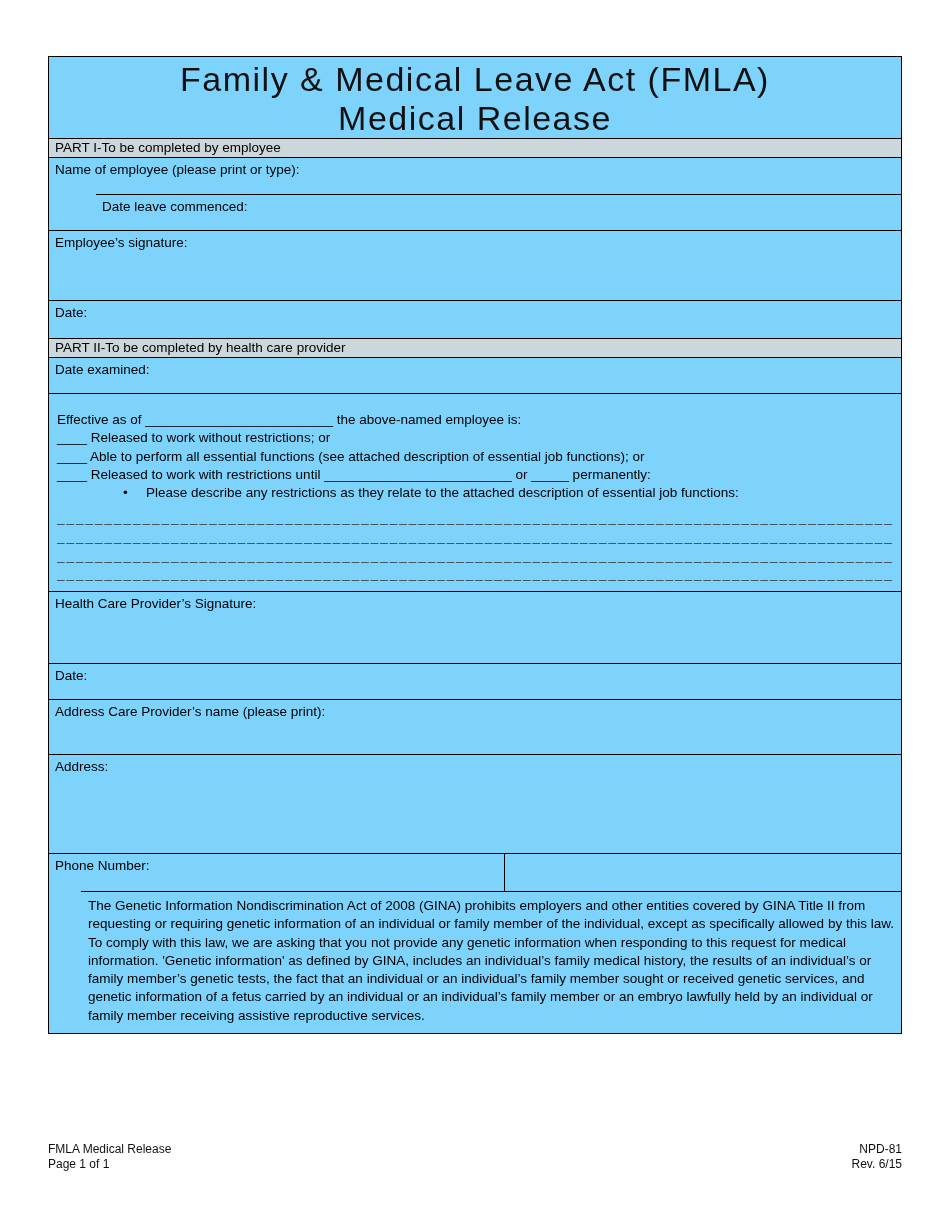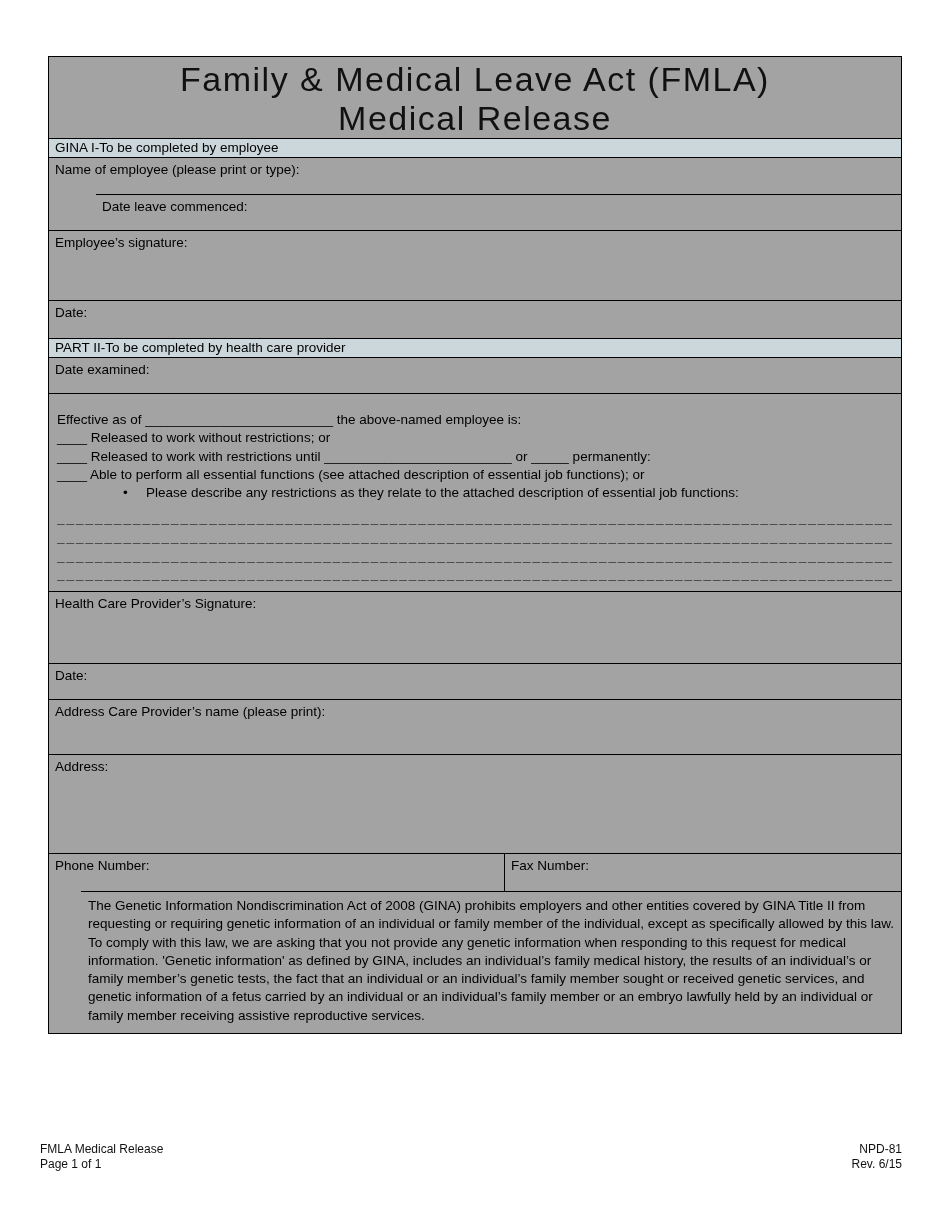--- a/index.html
+++ b/index.html
@@ -10,21 +10,21 @@
     font-family: "Liberation Sans", sans-serif;
     color: #000;
   }
   .page { position: absolute; inset: 0; background: #fff; }
 
   .tbl {
     position: absolute;
     left: 48px; top: 56px;
     width: 854px;
     border: 1px solid #000;
-    background: #a3a3a3;
+    background: #7dd3fc;
   }
   .row { border-top: 1px solid #000; position: relative; }
   .row:first-child { border-top: none; }
 
   
   .r-title { height: 81px; text-align: center; padding-top: 3px; }
   .t-line {
     font-size: 34px;
     line-height: 39px;
     letter-spacing: 1.5px;
@@ -78,42 +78,42 @@
     font-size: 13.5px;
   }
   .dashes .dash-line:first-child { margin-top: 0; }
 
   
   .r-gina { padding: 5px 7px 8px 7px; font-size: 13.5px; line-height: 18.3px; text-align: left; margin-left: 32px; }
 
   
   .footer {
     position: absolute;
-    left: 40px; right: 48px; top: 1142px;
+    left: 48px; right: 48px; top: 1142px;
     display: flex;
     justify-content: space-between;
     font-size: 12px;
     line-height: 15px;
     color: #111;
   }
   .footer .right { text-align: right; }
 </style>
 </head>
 <body>
 
 <div class="page">
 
   <div class="tbl">
 
     <div class="row r-title">
       <div class="t-line">Family &amp; Medical Leave Act (FMLA)</div>
       <div class="t-line">Medical Release</div>
     </div>
 
-    <div class="row r-bar">GINA I-To be completed by employee</div>
+    <div class="row r-bar">PART I-To be completed by employee</div>
 
     <div class="row fieldrow r-name">
       <span class="lbl">Name of employee (please print or type):</span>
     </div>
 
     <div class="row fieldrow r-dlc">
       <span class="lbl">Date leave commenced:</span>
     </div>
 
     <div class="row fieldrow r-esig">
@@ -126,22 +126,22 @@
 
     <div class="row r-bar">PART II-To be completed by health care provider</div>
 
     <div class="row fieldrow r-dexam">
       <span class="lbl">Date examined:</span>
     </div>
 
     <div class="row r-eff">
       <div class="eff-line">Effective as of _________________________ the above-named employee is:</div>
       <div class="eff-line">____ Released to work without restrictions; or</div>
+      <div class="eff-line">____ Able to perform all essential functions (see attached description of essential job functions); or</div>
       <div class="eff-line">____ Released to work with restrictions until _________________________ or _____ permanently:</div>
-      <div class="eff-line">____ Able to perform all essential functions (see attached description of essential job functions); or</div>
       <div class="eff-bullet">
         <span class="bullet">•</span>
         <span>Please describe any restrictions as they relate to the attached description of essential job functions:</span>
       </div>
       <div class="dashes">
         <div class="dash-line">____________________________________________________________________________________________________________</div>
         <div class="dash-line">____________________________________________________________________________________________________________</div>
         <div class="dash-line">____________________________________________________________________________________________________________</div>
         <div class="dash-line">____________________________________________________________________________________________________________</div>
       </div>
@@ -161,23 +161,20 @@
 
 
     <div class="row fieldrow r-addr">
       <span class="lbl">Address:</span>
     </div>
 
     <div class="row fieldrow r-pf">
       <div class="cell-phone">
         <span class="lbl">Phone Number:</span>
       </div>
-      <div class="cell-fax">
-        <span class="lbl">Fax Number:</span>
-      </div>
     </div>
 
 
     <div class="row r-gina">The Genetic Information Nondiscrimination Act of 2008 (GINA) prohibits employers and other entities covered by GINA Title II from requesting or requiring genetic information of an individual or family member of the individual, except as specifically allowed by this law. To comply with this law, we are asking that you not provide any genetic information when responding to this request for medical information. 'Genetic information' as defined by GINA, includes an individual’s family medical history, the results of an individual’s or family member’s genetic tests, the fact that an individual or an individual’s family member sought or received genetic services, and genetic information of a fetus carried by an individual or an individual’s family member or an embryo lawfully held by an individual or family member receiving assistive reproductive services.</div>
 
   </div>
 
   <div class="footer">
     <div class="left">
       <div>FMLA Medical Release</div>

